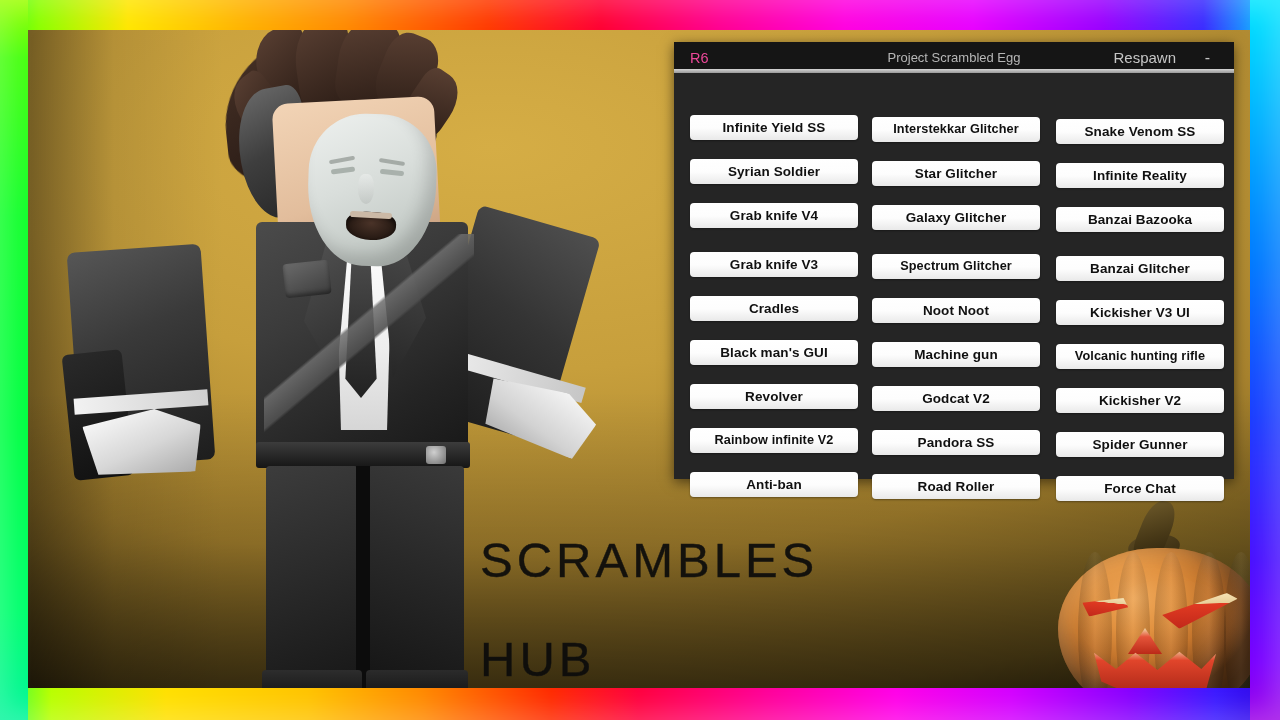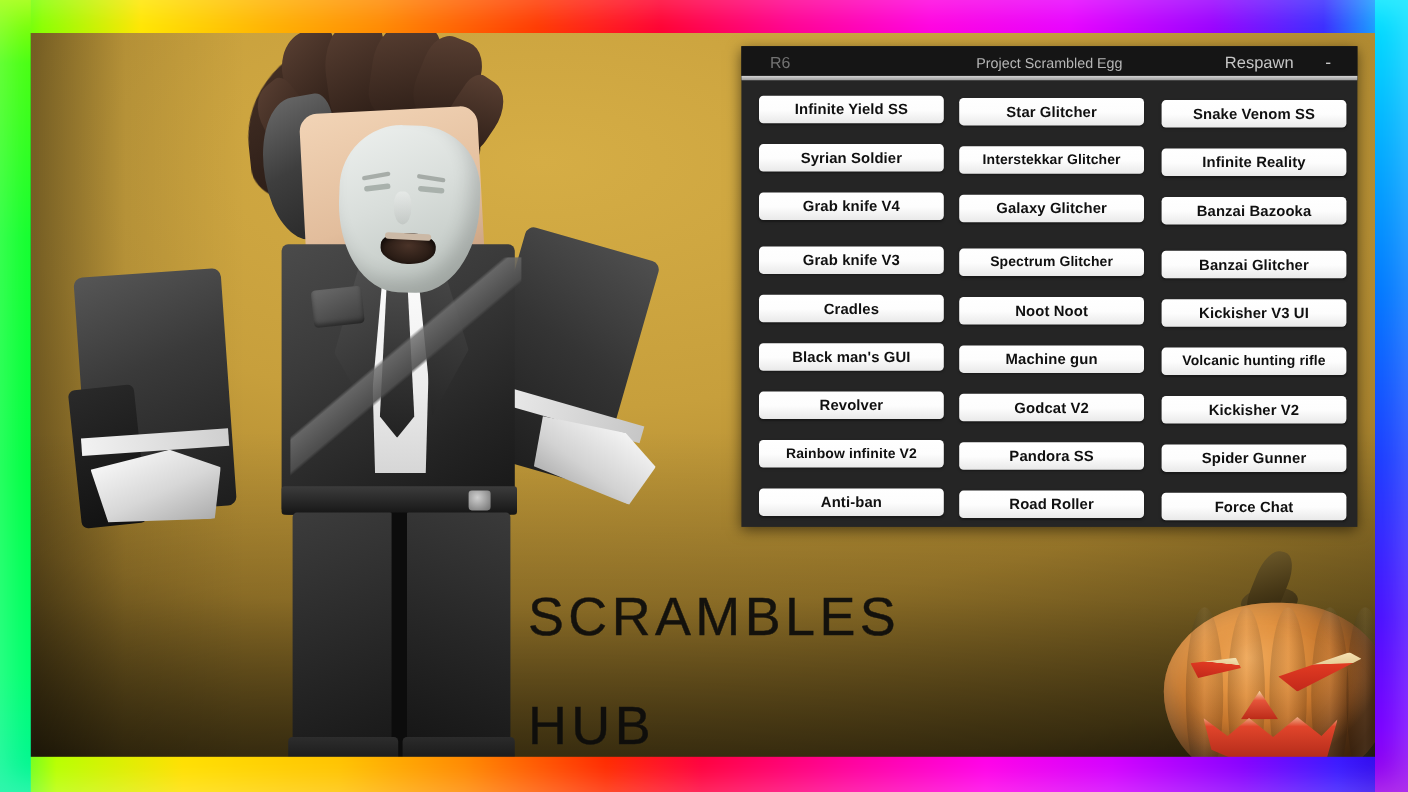--- a/index.html
+++ b/index.html
@@ -262,29 +262,30 @@
     color: #c9c9c9;
     font-size: 14.5px;
   }
   #gui-titlebar::after {
     content: "";
     position: absolute;
     left: 0; right: 0; bottom: 0;
     height: 4px;
     background: linear-gradient(180deg,#d4d4d4,#9a9a9a);
   }
-  .tb-left   { position: absolute; left: 26px;  color: #737373; text-align: center; }
+  .tb-left   { position: absolute; left: 16px;  color: #ec4899; text-align: center; }
   .tb-center { position: absolute; left: 50%; transform: translateX(-50%); color: #b6b6b6; font-size: 13px; }
   .tb-respawn{ position: absolute; right: 58px; color: #c6c6c6; font-size: 15px; }
   .tb-min    { position: absolute; right: 24px; color: #c6c6c6; font-size: 16px; line-height: 10px; }
 
   #gui-body {
     position: relative;
     padding: 16px 0 0 0;
     height: 306px;
+    margin-top: 28px;
   }
   .col {
     position: absolute;
     top: 14px;
     width: 168px;
   }
   .col-1 { left: 16px; }
   .col-2 { left: 198px; top: 16px; }
   .col-3 { left: 382px; top: 18px; }
 
@@ -400,22 +401,22 @@
         <button class="gbtn gap">Grab knife V4</button>
         <button class="gbtn">Grab knife V3</button>
         <button class="gbtn">Cradles</button>
         <button class="gbtn">Black man's GUI</button>
         <button class="gbtn">Revolver</button>
         <button class="gbtn small">Rainbow infinite V2</button>
         <button class="gbtn">Anti-ban</button>
       </div>
 
       <div class="col col-2">
+        <button class="gbtn small">Interstekkar Glitcher</button>
         <button class="gbtn">Star Glitcher</button>
-        <button class="gbtn small">Interstekkar Glitcher</button>
         <button class="gbtn gap">Galaxy Glitcher</button>
         <button class="gbtn small">Spectrum Glitcher</button>
         <button class="gbtn">Noot Noot</button>
         <button class="gbtn">Machine gun</button>
         <button class="gbtn">Godcat V2</button>
         <button class="gbtn">Pandora SS</button>
         <button class="gbtn">Road Roller</button>
       </div>
 
       <div class="col col-3">

